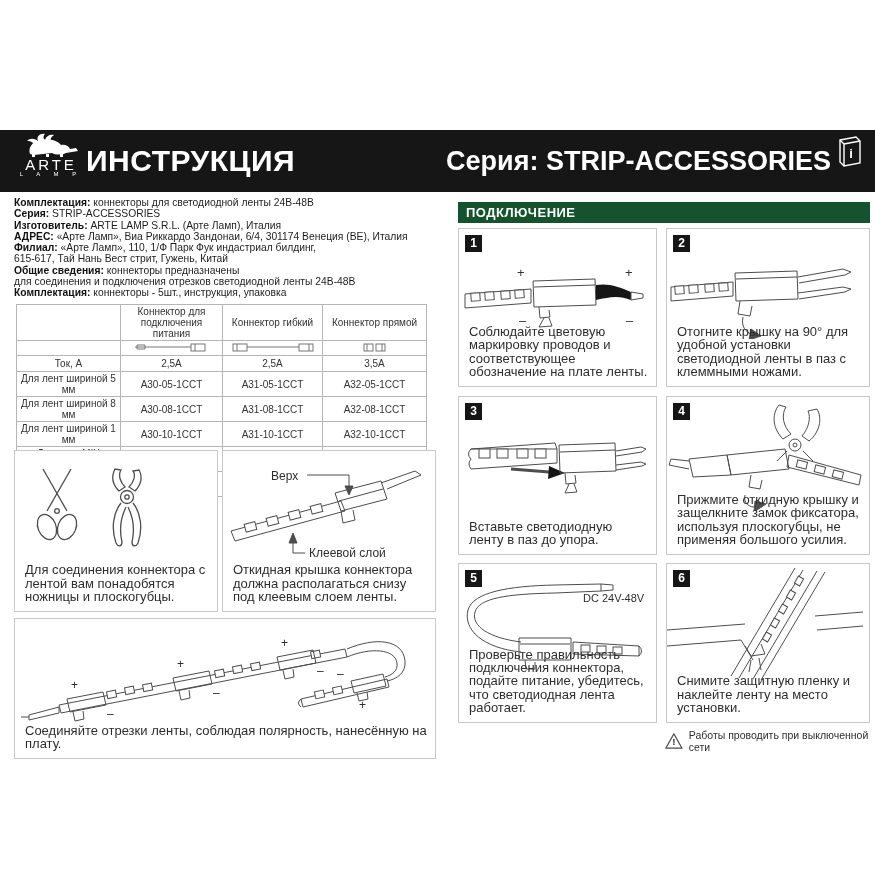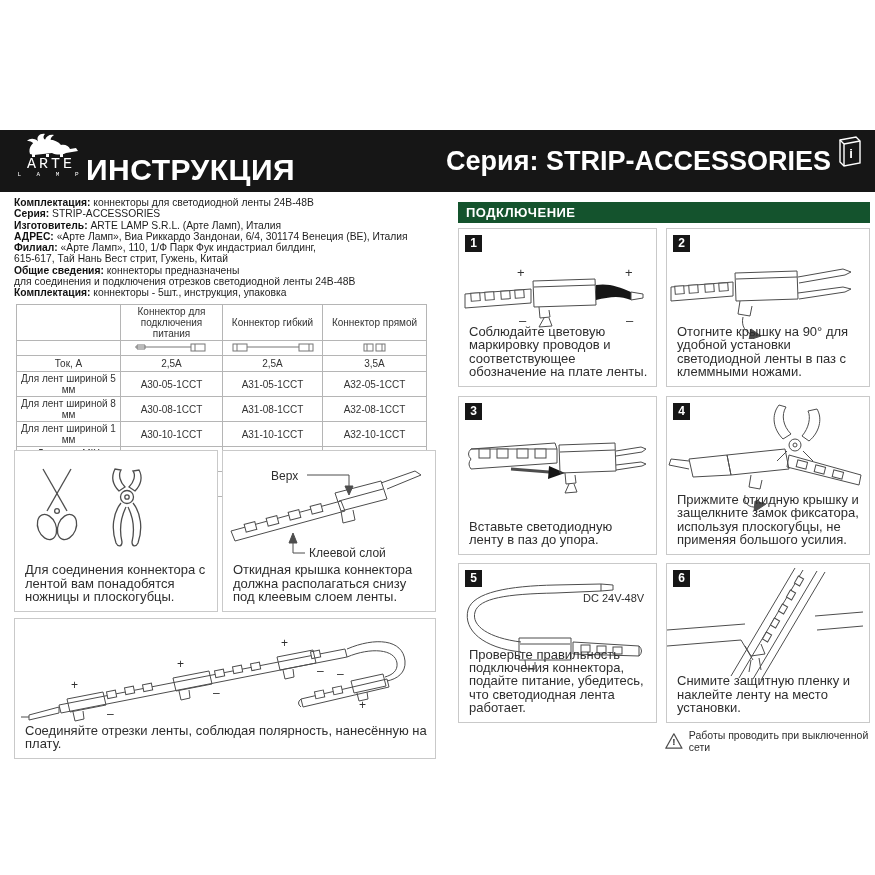--- a/index.html
+++ b/index.html
@@ -4,23 +4,23 @@
 <style>
   html,body{margin:0;padding:0;}
   body{
     width:875px;height:875px;position:relative;background:#ffffff;
     font-family:"Liberation Sans", sans-serif;color:#222;overflow:hidden;
   }
   
   .hdr{position:absolute;left:0;top:130px;width:875px;height:62px;background:#161616;}
   .logo{position:absolute;left:16px;top:2px;width:70px;height:58px;text-align:center;color:#fff;}
   .logo .lion{display:block;margin:0 auto;}
-  .logo .brand{font-family:Liberation Mono, monospace;font-size:15px;letter-spacing:3px;line-height:13px;}
+  .logo .brand{font-family:Liberation Sans, sans-serif;font-size:15px;letter-spacing:3px;line-height:13px;}
   .logo .brand2{font-size:6px;letter-spacing:6px;line-height:7px;}
-  .hdr-title{position:absolute;left:86px;top:14px;font-size:30px;font-weight:bold;color:#fff;letter-spacing:.5px;margin-top:9px;}
+  .hdr-title{position:absolute;left:86px;top:14px;font-size:30px;font-weight:bold;color:#fff;letter-spacing:.5px;}
   .hdr-series{position:absolute;right:44px;top:16px;font-size:27px;font-weight:bold;color:#fff;}
   .hdr-book{position:absolute;right:10px;top:4px;}
   
   .info{position:absolute;left:14px;top:197px;width:428px;font-size:10.3px;line-height:11.3px;color:#1d1d1d;}
   .info b{color:#111;}
   table.spec{position:absolute;left:16px;top:304px;width:410px;border-collapse:collapse;table-layout:fixed;padding-left:24px;}
   table.spec td{border:1px solid #b5b5b5;font-size:10px;color:#333;text-align:center;vertical-align:middle;padding:1px 2px;}
   td.rh{height:24px;}
   td.ri{height:11px;}
   td.rs{height:13px;}

